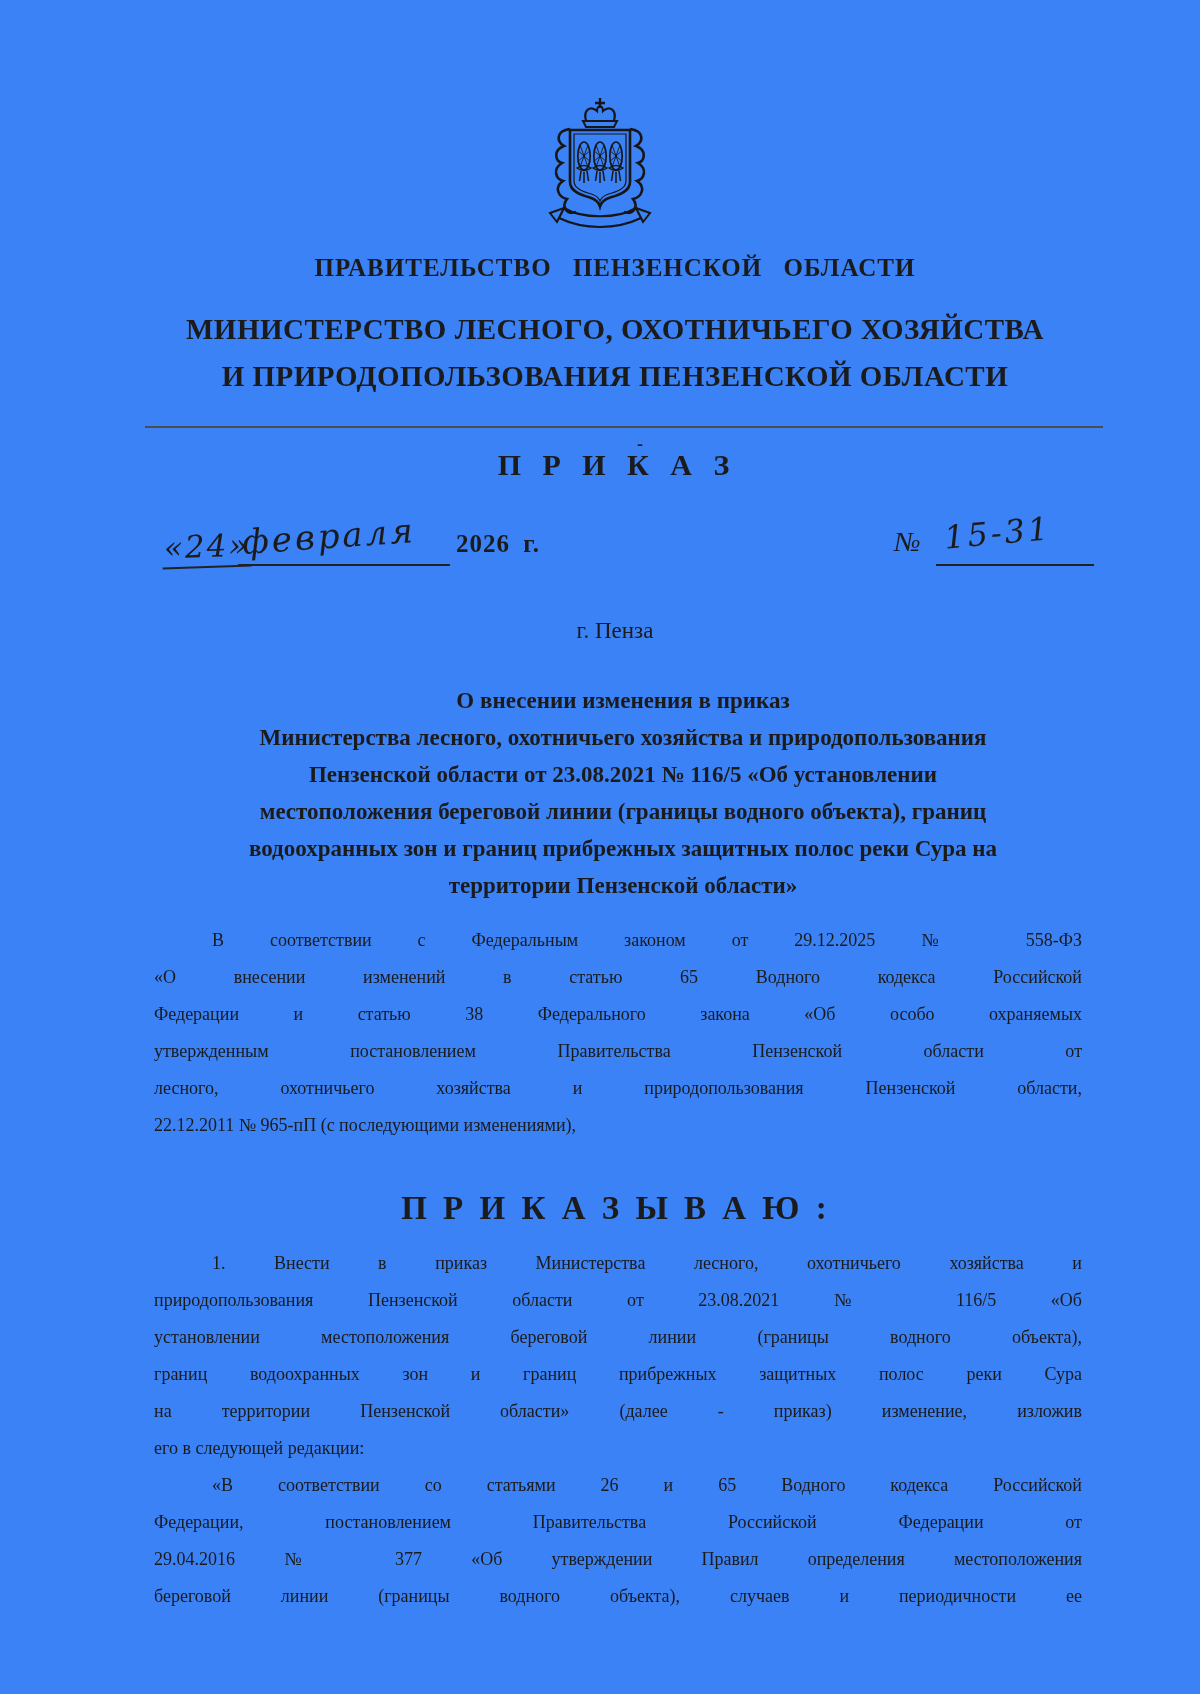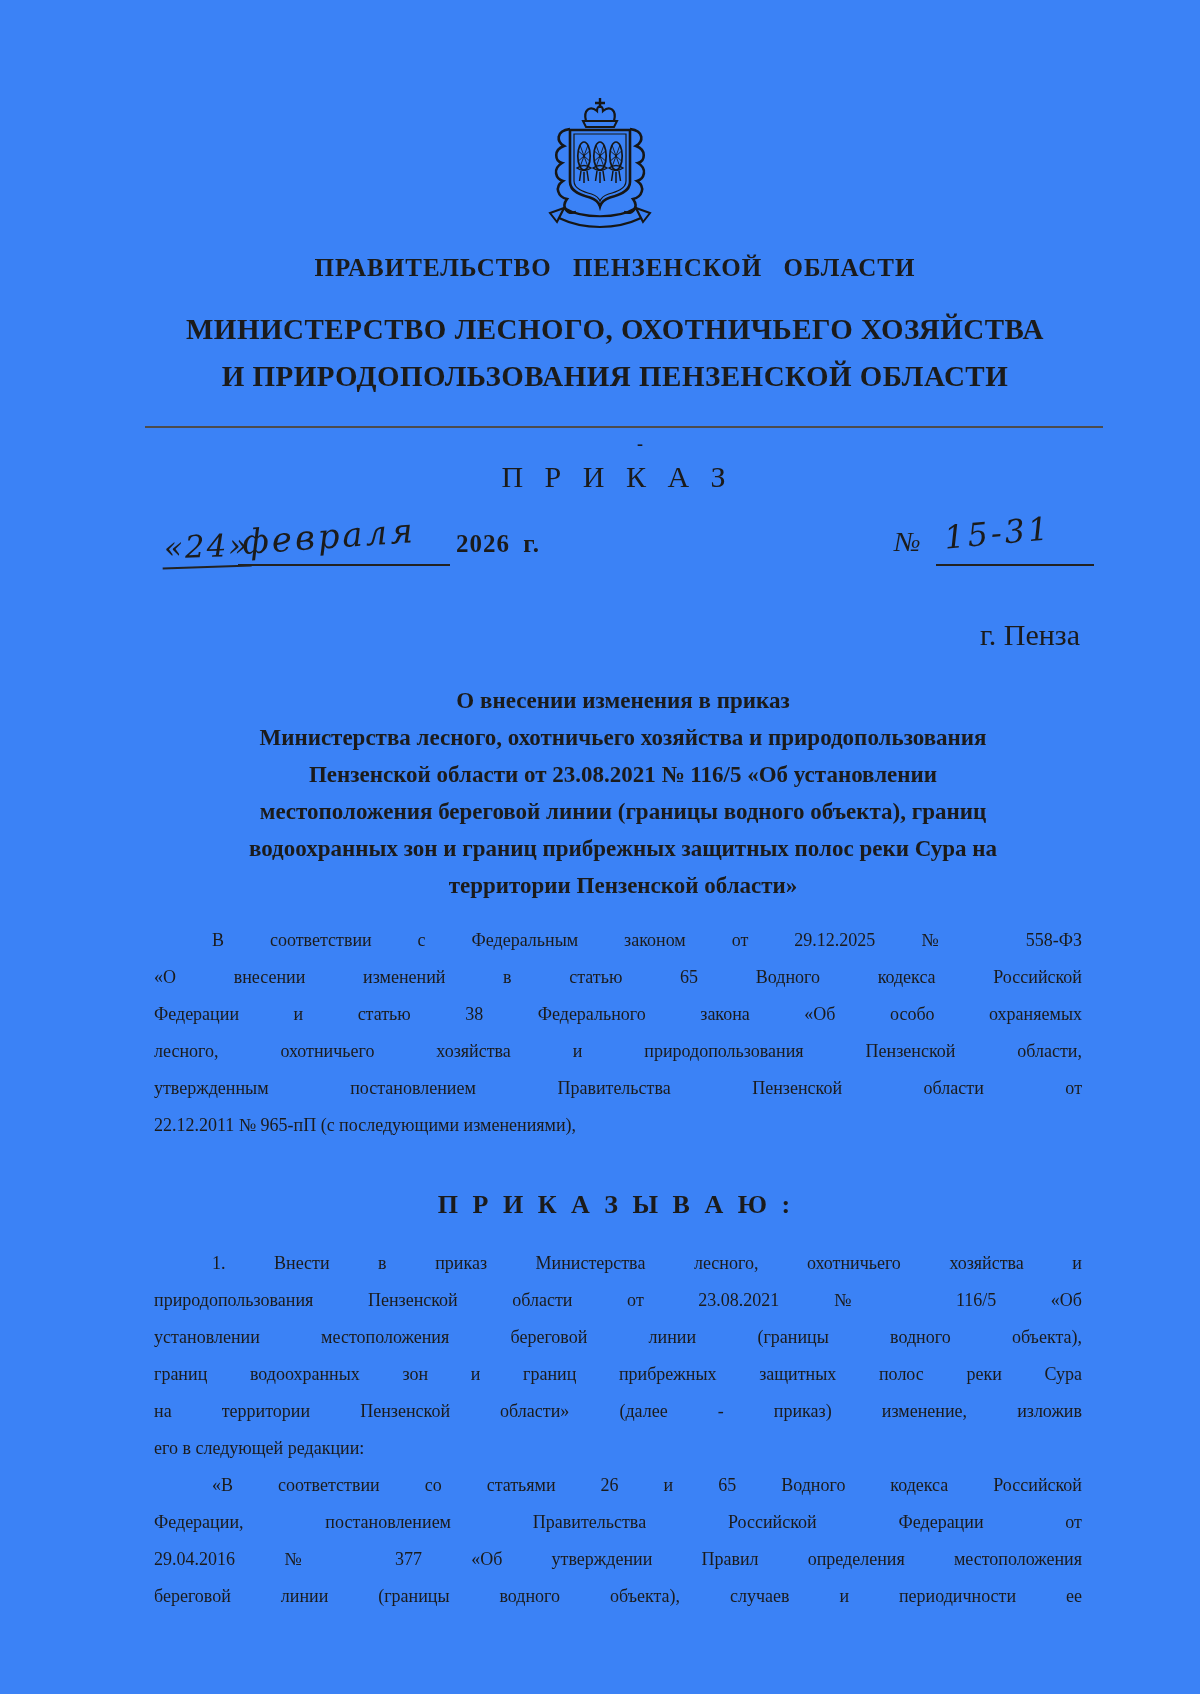--- a/index.html
+++ b/index.html
@@ -22,55 +22,55 @@
     letter-spacing:1px;word-spacing:14px;white-space:nowrap;
   }
   .ministry-header{
     left:100px;width:1030px;top:306px;
     text-align:center;font-weight:bold;font-size:29px;line-height:47px;
     letter-spacing:0.5px;
   }
   .rule{left:145px;top:426px;width:958px;height:2px;background:#4c4c4c;}
   .dash-mark{left:150px;width:980px;top:434px;text-align:center;font-weight:bold;font-size:18px;}
   .doc-type{
-    left:150px;width:930px;top:460px;
-    text-align:center;font-weight:normal;font-size:30px;
+    left:150px;width:930px;top:448px;
+    text-align:center;font-weight:bold;font-size:30px;
     letter-spacing:3px;word-spacing:8px;white-space:nowrap;
   }
   
   .dateline{left:150px;top:514px;width:940px;height:66px;}
   .hand{
     font-style:italic;
     font-family:"DejaVu Serif",serif;
   }
   .day{left:12px;top:14px;font-size:31px;letter-spacing:2px;
        border-bottom:2px solid #222;padding:0 2px 2px 2px;transform:rotate(-2deg);}
   .month{left:92px;top:2px;font-size:34px;letter-spacing:3px;transform:rotate(-4deg);}
   .month-line{left:88px;top:50px;width:212px;height:2px;background:#222;}
   .year{left:306px;top:16px;font-weight:bold;font-size:25px;letter-spacing:1px;word-spacing:6px;}
   .num-label{left:744px;top:12px;font-size:28px;font-style:italic;}
   .num-value{left:794px;top:0px;font-size:32px;letter-spacing:3px;transform:rotate(-5deg);}
   .num-line{left:786px;top:50px;width:158px;height:2px;background:#222;}
   
-  .place{left:150px;width:930px;top:618px;text-align:right;font-size:30px;}
+  .place{left:150px;width:930px;top:618px;text-align:center;font-size:23px;}
   .subject{
     left:158px;width:930px;top:682px;
     font-weight:bold;font-size:23px;line-height:37px;
   }
   .subject > div{text-align:center;}
   .bodyblock{left:154px;width:928px;font-size:18px;line-height:37px;}
   .preamble{top:922px;}
   .clause1{top:1245px;}
   .clause1b{top:1467px;}
   .just > div{text-align:justify;text-align-last:justify;text-justify:inter-word;}
   .just.short-last > div:last-child{text-align-last:left;}
   .indent > div:first-child{text-indent:58px;}
   .resolve{
     left:150px;width:930px;top:1190px;
-    text-align:center;font-weight:bold;font-size:26px;
+    text-align:center;font-weight:bold;font-size:33px;
     letter-spacing:2px;word-spacing:4px;white-space:nowrap;
   }
   svg .ink{stroke:#161616;fill:none;}
 </style>
 </head>
 <body>
 
 <div class="page">
 
   <div class="abs emblem">
@@ -143,22 +143,22 @@
       <div>Пензенской области от 23.08.2021 № 116/5 «Об установлении</div>
       <div>местоположения береговой линии (границы водного объекта), границ</div>
       <div>водоохранных зон и границ прибрежных защитных полос реки Сура на</div>
       <div>территории Пензенской области»</div>
     </div>
 
   <div class="abs bodyblock preamble just short-last indent">
       <div>В соответствии с Федеральным законом от 29.12.2025 № 558-ФЗ</div>
       <div>«О внесении изменений в статью 65 Водного кодекса Российской</div>
       <div>Федерации и статью 38 Федерального закона «Об особо охраняемых</div>
+      <div>утвержденным постановлением Правительства Пензенской области от</div>
       <div>лесного, охотничьего хозяйства и природопользования Пензенской области,</div>
-      <div>утвержденным постановлением Правительства Пензенской области от</div>
       <div>22.12.2011 № 965-пП (с последующими изменениями),</div>
     </div>
 
   <div class="abs resolve">П Р И К А З Ы В А Ю :</div>
 
   <div class="abs bodyblock clause1 just short-last indent">
       <div>1. Внести в приказ Министерства лесного, охотничьего хозяйства и</div>
       <div>природопользования Пензенской области от 23.08.2021 № 116/5 «Об</div>
       <div>установлении местоположения береговой линии (границы водного объекта),</div>
       <div>границ водоохранных зон и границ прибрежных защитных полос реки Сура</div>

